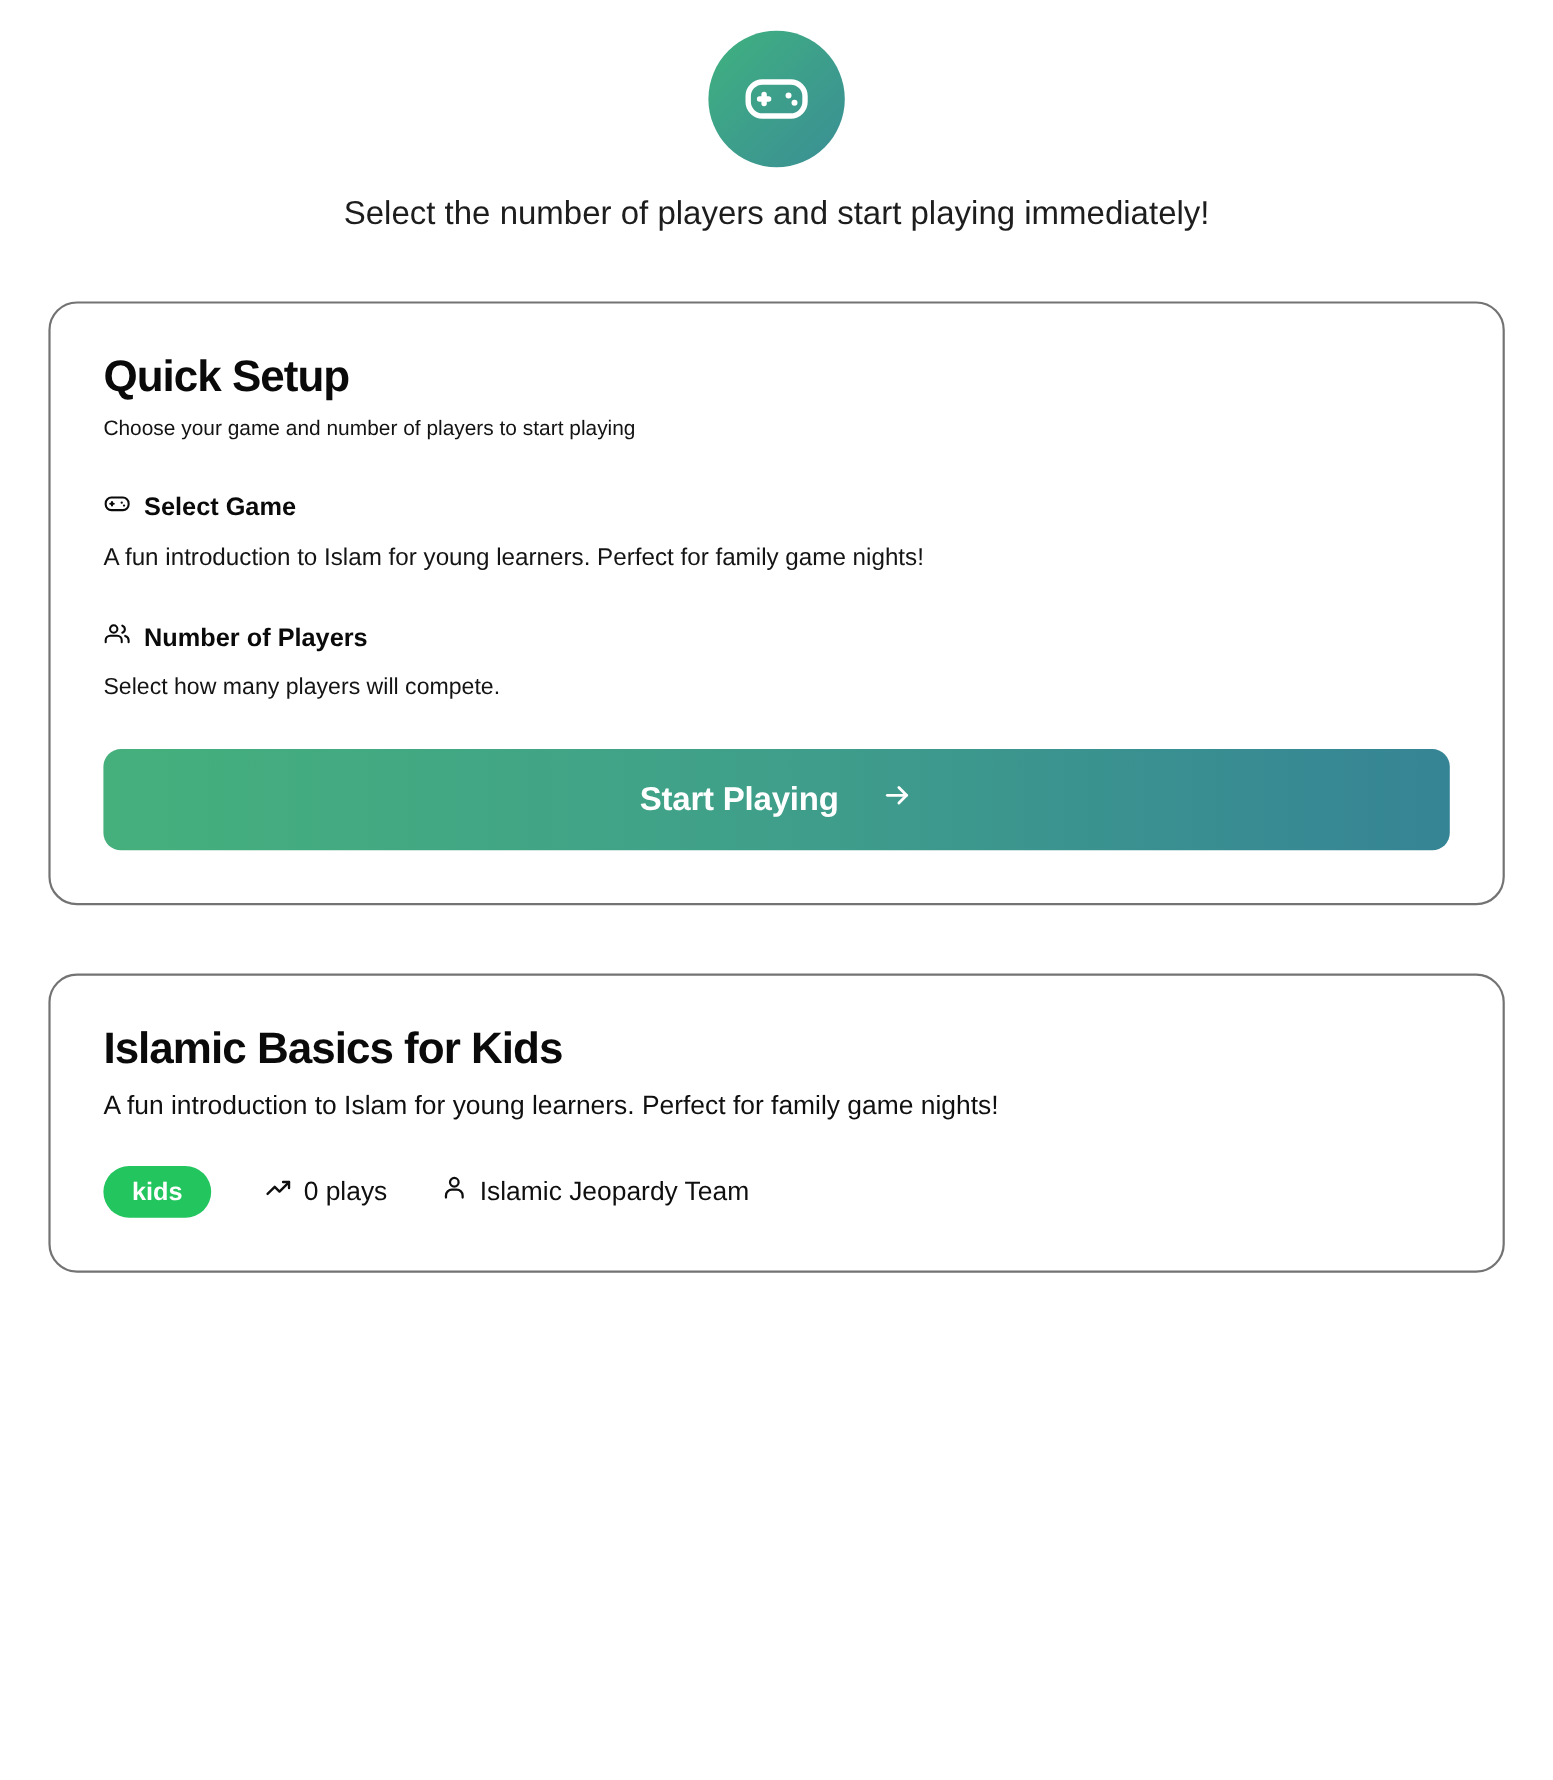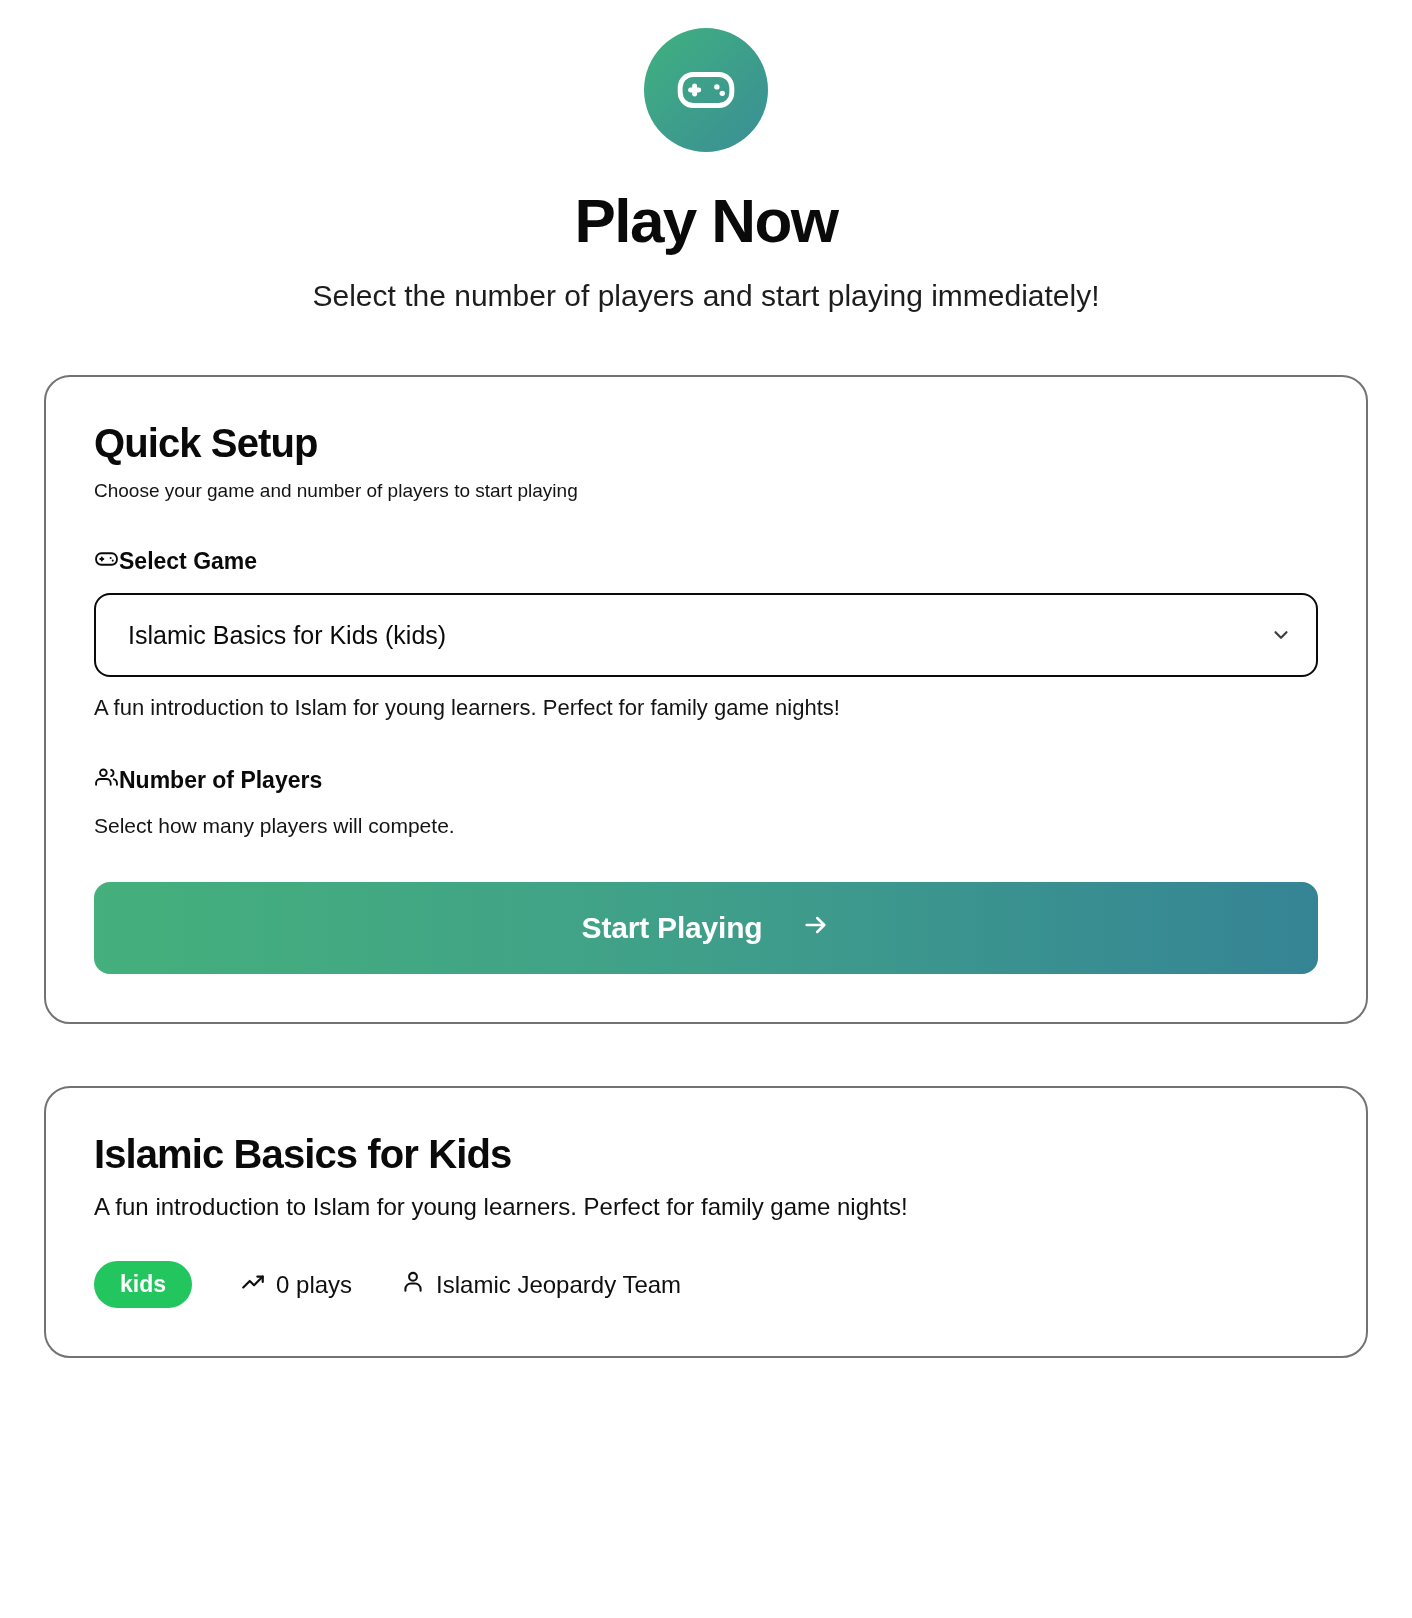--- a/index.html
+++ b/index.html
@@ -72,20 +72,21 @@
     font-size: 19px;
     margin: 14px 0 0 0;
     color: #131313;
   }
 
   
   .field { margin-top: 44px; }
   .field-label {
     display: flex;
     align-items: center;
+    gap: 12px;
     font-size: 23px;
     font-weight: 700;
     color: #0a0a0a;
     margin-bottom: 16px;
   }
   .field-label svg { width: 25px; height: 25px; flex: 0 0 auto; }
 
   .select-wrap { position: relative; }
   select.control {
     -webkit-appearance: none;
@@ -184,50 +185,39 @@
   <div class="header">
     <div class="hero-icon">
       <svg viewBox="0 0 24 24" fill="none" stroke="#ffffff" stroke-width="1.9" stroke-linecap="round" stroke-linejoin="round">
         <rect x="2" y="6" width="20" height="12" rx="5"></rect>
         <line x1="6" y1="12" x2="9.2" y2="12"></line>
         <line x1="7.6" y1="10.4" x2="7.6" y2="13.6"></line>
         <circle cx="16.2" cy="10.8" r="1.05" fill="#ffffff" stroke="none"></circle>
         <circle cx="18.3" cy="13.3" r="1.05" fill="#ffffff" stroke="none"></circle>
       </svg>
     </div>
-    <h1 class="page-title">Play Now</h1>
     <p class="page-subtitle">Select the number of players and start playing immediately!</p>
   </div>
 
   <div class="card">
     <h2 class="card-title">Quick Setup</h2>
     <p class="card-sub">Choose your game and number of players to start playing</p>
 
     <div class="field">
       <div class="field-label">
         <span>
           <svg viewBox="0 0 24 24" fill="none" stroke="#0a0a0a" stroke-width="1.8" stroke-linecap="round" stroke-linejoin="round">
             <rect x="2" y="7" width="20" height="11" rx="5"></rect>
             <line x1="6" y1="12.5" x2="9" y2="12.5"></line>
             <line x1="7.5" y1="11" x2="7.5" y2="14"></line>
             <circle cx="16" cy="11.5" r="1" fill="#0a0a0a" stroke="none"></circle>
             <circle cx="18" cy="14" r="1" fill="#0a0a0a" stroke="none"></circle>
           </svg>
         </span>
         <span>Select Game</span>
-      </div>
-      <div class="select-wrap">
-        <select class="control">
-          <option>Islamic Basics for Kids (kids)</option>
-        </select>
-        <span class="chev">
-          <svg viewBox="0 0 24 24" fill="none" stroke="currentColor" stroke-width="2.4" stroke-linecap="round" stroke-linejoin="round">
-            <polyline points="6 9 12 15 18 9"></polyline>
-          </svg>
-        </span>
       </div>
       <p class="help">A fun introduction to Islam for young learners. Perfect for family game nights!</p>
     </div>
 
     <div class="field">
       <div class="field-label">
         <span>
           <svg viewBox="0 0 24 24" fill="none" stroke="#0a0a0a" stroke-width="1.8" stroke-linecap="round" stroke-linejoin="round">
             <path d="M16 19v-1.6a4 4 0 0 0-4-4H6a4 4 0 0 0-4 4V19"></path>
             <circle cx="9" cy="7.5" r="3.2"></circle>

